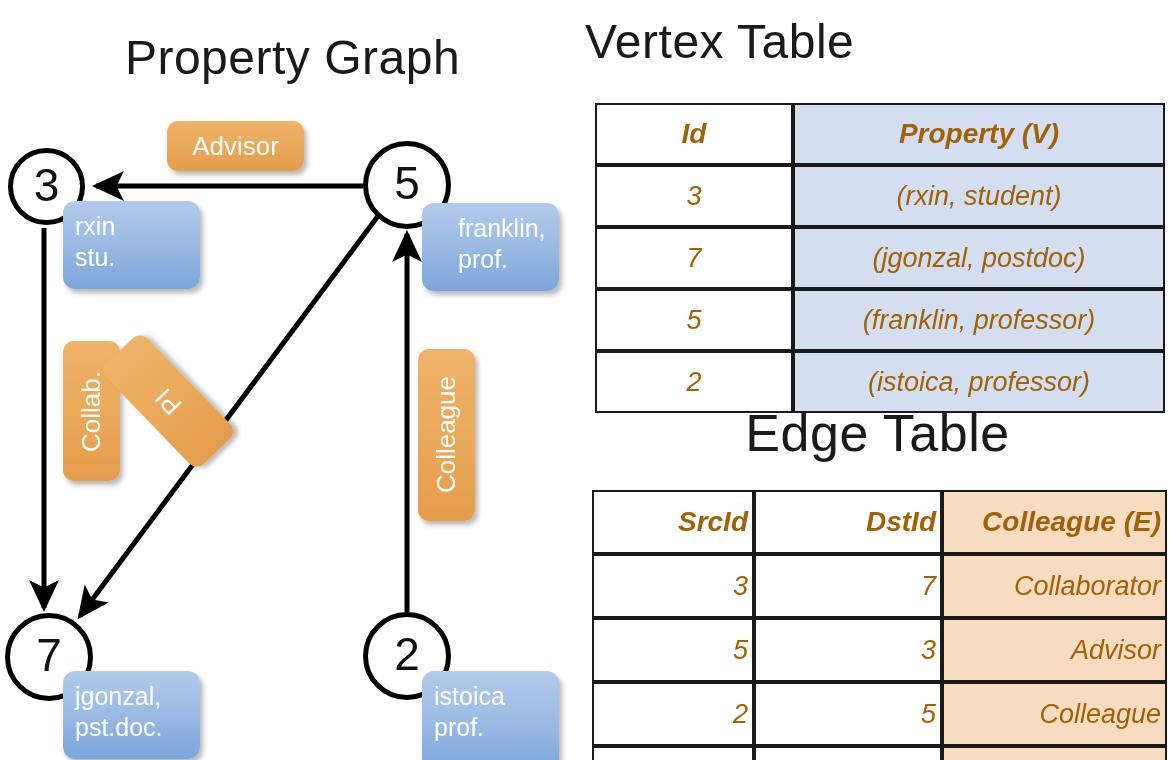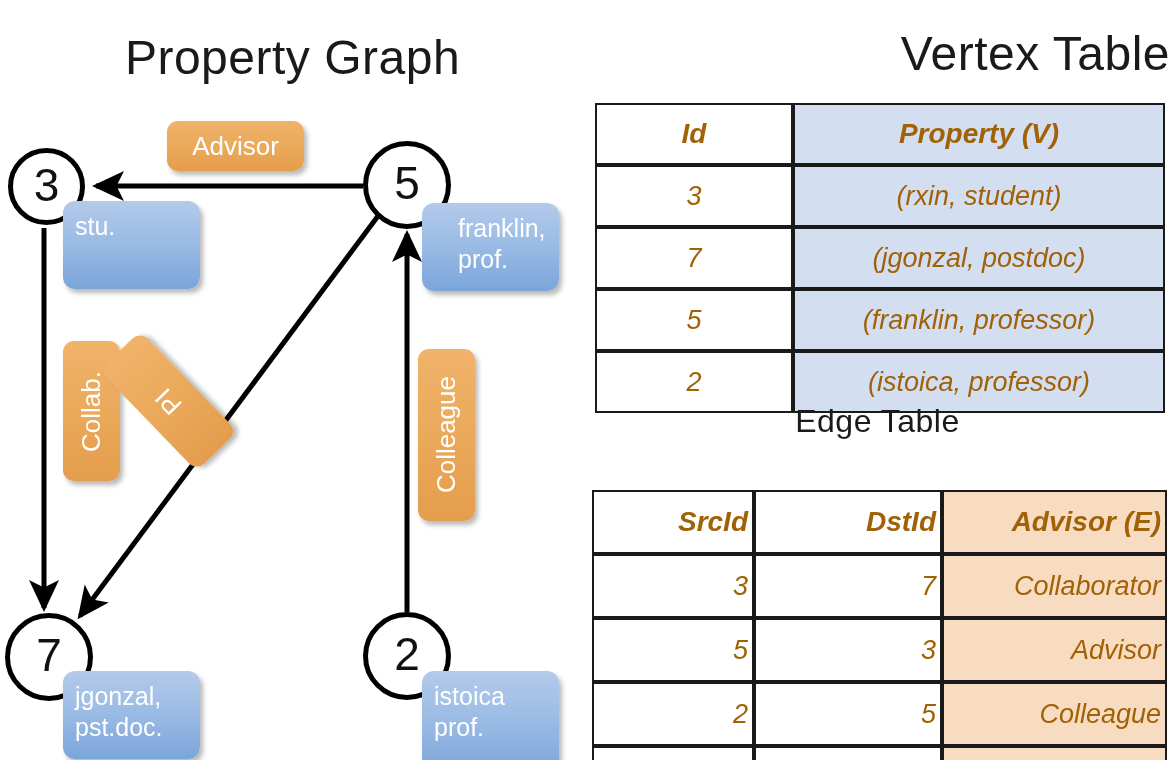--- a/index.html
+++ b/index.html
@@ -13,22 +13,22 @@
   
   .title{
     position:absolute;
     font-family:"Liberation Sans", sans-serif;
     font-weight:300;
     color:#1a1a1a;
     letter-spacing:.5px;
     white-space:nowrap;
   }
   #graph-title{left:0;top:14px;width:585px;text-align:center;font-size:48px;}
-  #vertex-title{left:585px;top:26px;width:585px;text-align:right;font-size:48px;}
-  #edge-title{left:585px;top:403px;width:585px;text-align:center;font-size:32px;}
+  #vertex-title{left:585px;top:14px;width:585px;text-align:left;font-size:48px;}
+  #edge-title{left:585px;top:403px;width:585px;text-align:center;font-size:52px;}
 
   
   #graph-panel{left:0;top:16px;width:585px;height:760px;}
   #graph-svg{position:absolute;left:0;top:0;}
 
   .node-circle{
     position:absolute;border-radius:50%;
     background:#ffffff;border:5px solid #000000;
     display:flex;align-items:center;justify-content:center;
     font-size:46px;color:#111;font-weight:300;
@@ -107,20 +107,21 @@
 
     <line x1="378" y1="200" x2="80" y2="600" stroke="#000" stroke-width="5" marker-end="url(#arrowhead)"></line>
 
     <line x1="407" y1="596" x2="407" y2="218" stroke="#000" stroke-width="5" marker-end="url(#arrowhead)"></line>
   </svg>
 
   <div class="node-circle" style="left:8px;top:132px;width:77px;height:77px;">
     <span>3</span>
   </div>
   <div class="bluebox" style="left:63px;top:185px;width:137px;height:88px;">
+    <div>rxin</div>
     <div>stu.</div>
   </div>
 
   <div class="node-circle" style="left:363px;top:125px;width:88px;height:88px;">
     <span>5</span>
   </div>
   <div class="bluebox" style="left:422px;top:187px;width:137px;height:88px;padding-left:36px;">
     <div>franklin,</div>
     <div>prof.</div>
   </div>
@@ -185,21 +186,21 @@
 </tbody>
   </table>
 
 <div class="title" id="edge-title">Edge Table</div>
 
 <table class="gtab" id="edge-table">
   <tbody>
       <tr>
     <th class="c-src cell-white">SrcId</th>
     <th class="c-dst cell-white">DstId</th>
-    <th class="cell-peach">Advisor (E)</th>
+    <th class="cell-peach">Colleague (E)</th>
   </tr>
   <tr>
     <td class="cell-white">3</td>
     <td class="cell-white">7</td>
     <td class="cell-peach">Collaborator</td>
   </tr>
   <tr>
     <td class="cell-white">5</td>
     <td class="cell-white">3</td>
     <td class="cell-peach">Advisor</td>

